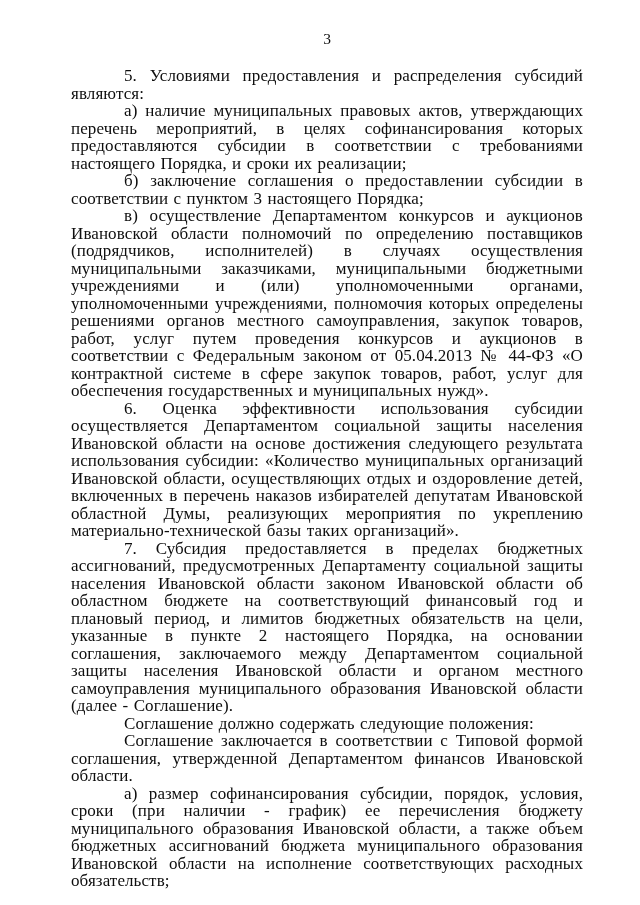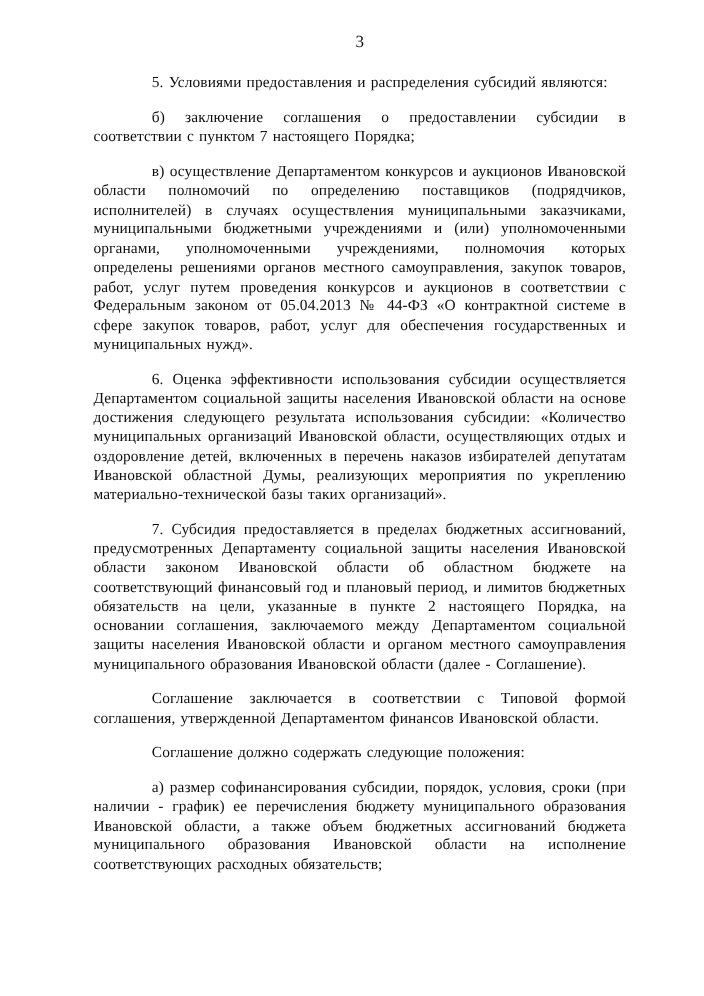--- a/index.html
+++ b/index.html
@@ -18,37 +18,38 @@
     box-sizing: border-box;
     padding: 30px 57px 0 71px;
   }
   .page-number {
     text-align: center;
     font-size: 15.5px;
     line-height: 18px;
     margin-bottom: 19px;
   }
   .doc-body p {
-    margin: 14px;
-    font-size: 14px;
+    margin: 0;
+    font-size: 17px;
     line-height: 17.5px;
     text-align: justify;
     text-indent: 53px;
     word-spacing: 1px;
     letter-spacing: 0.1px;
   }
 </style>
 </head>
 <body>
 
 <div class="page">
   <div class="page-number">3</div>
   <div class="doc-body">
     <p>5. Условиями предоставления и распределения субсидий являются:</p>
-    <p>б) заключение соглашения о предоставлении субсидии в соответствии с пунктом 7 настоящего Порядка;</p>
+    <p>а) наличие муниципальных правовых актов, утверждающих перечень мероприятий, в целях софинансирования которых предоставляются субсидии в соответствии с требованиями настоящего Порядка, и сроки их реализации;</p>
+    <p>б) заключение соглашения о предоставлении субсидии в соответствии с пунктом 3 настоящего Порядка;</p>
     <p>в) осуществление Департаментом конкурсов и аукционов Ивановской области полномочий по определению поставщиков (подрядчиков, исполнителей) в случаях осуществления муниципальными заказчиками, муниципальными бюджетными учреждениями и (или) уполномоченными органами, уполномоченными учреждениями, полномочия которых определены решениями органов местного самоуправления, закупок товаров, работ, услуг путем проведения конкурсов и аукционов в соответствии с Федеральным законом от 05.04.2013 № 44-ФЗ «О контрактной системе в сфере закупок товаров, работ, услуг для обеспечения государственных и муниципальных нужд».</p>
     <p>6. Оценка эффективности использования субсидии осуществляется Департаментом социальной защиты населения Ивановской области на основе достижения следующего результата использования субсидии: «Количество муниципальных организаций Ивановской области, осуществляющих отдых и оздоровление детей, включенных в перечень наказов избирателей депутатам Ивановской областной Думы, реализующих мероприятия по укреплению материально-технической базы таких организаций».</p>
     <p>7. Субсидия предоставляется в пределах бюджетных ассигнований, предусмотренных Департаменту социальной защиты населения Ивановской области законом Ивановской области об областном бюджете на соответствующий финансовый год и плановый период, и лимитов бюджетных обязательств на цели, указанные в пункте 2 настоящего Порядка, на основании соглашения, заключаемого между Департаментом социальной защиты населения Ивановской области и органом местного самоуправления муниципального образования Ивановской области (далее - Соглашение).</p>
+    <p>Соглашение должно содержать следующие положения:</p>
     <p>Соглашение заключается в соответствии с Типовой формой соглашения, утвержденной Департаментом финансов Ивановской области.</p>
-    <p>Соглашение должно содержать следующие положения:</p>
     <p>а) размер софинансирования субсидии, порядок, условия, сроки (при наличии - график) ее перечисления бюджету муниципального образования Ивановской области, а также объем бюджетных ассигнований бюджета муниципального образования Ивановской области на исполнение соответствующих расходных обязательств;</p>
   </div>
 </div>
 
 </body></html>

